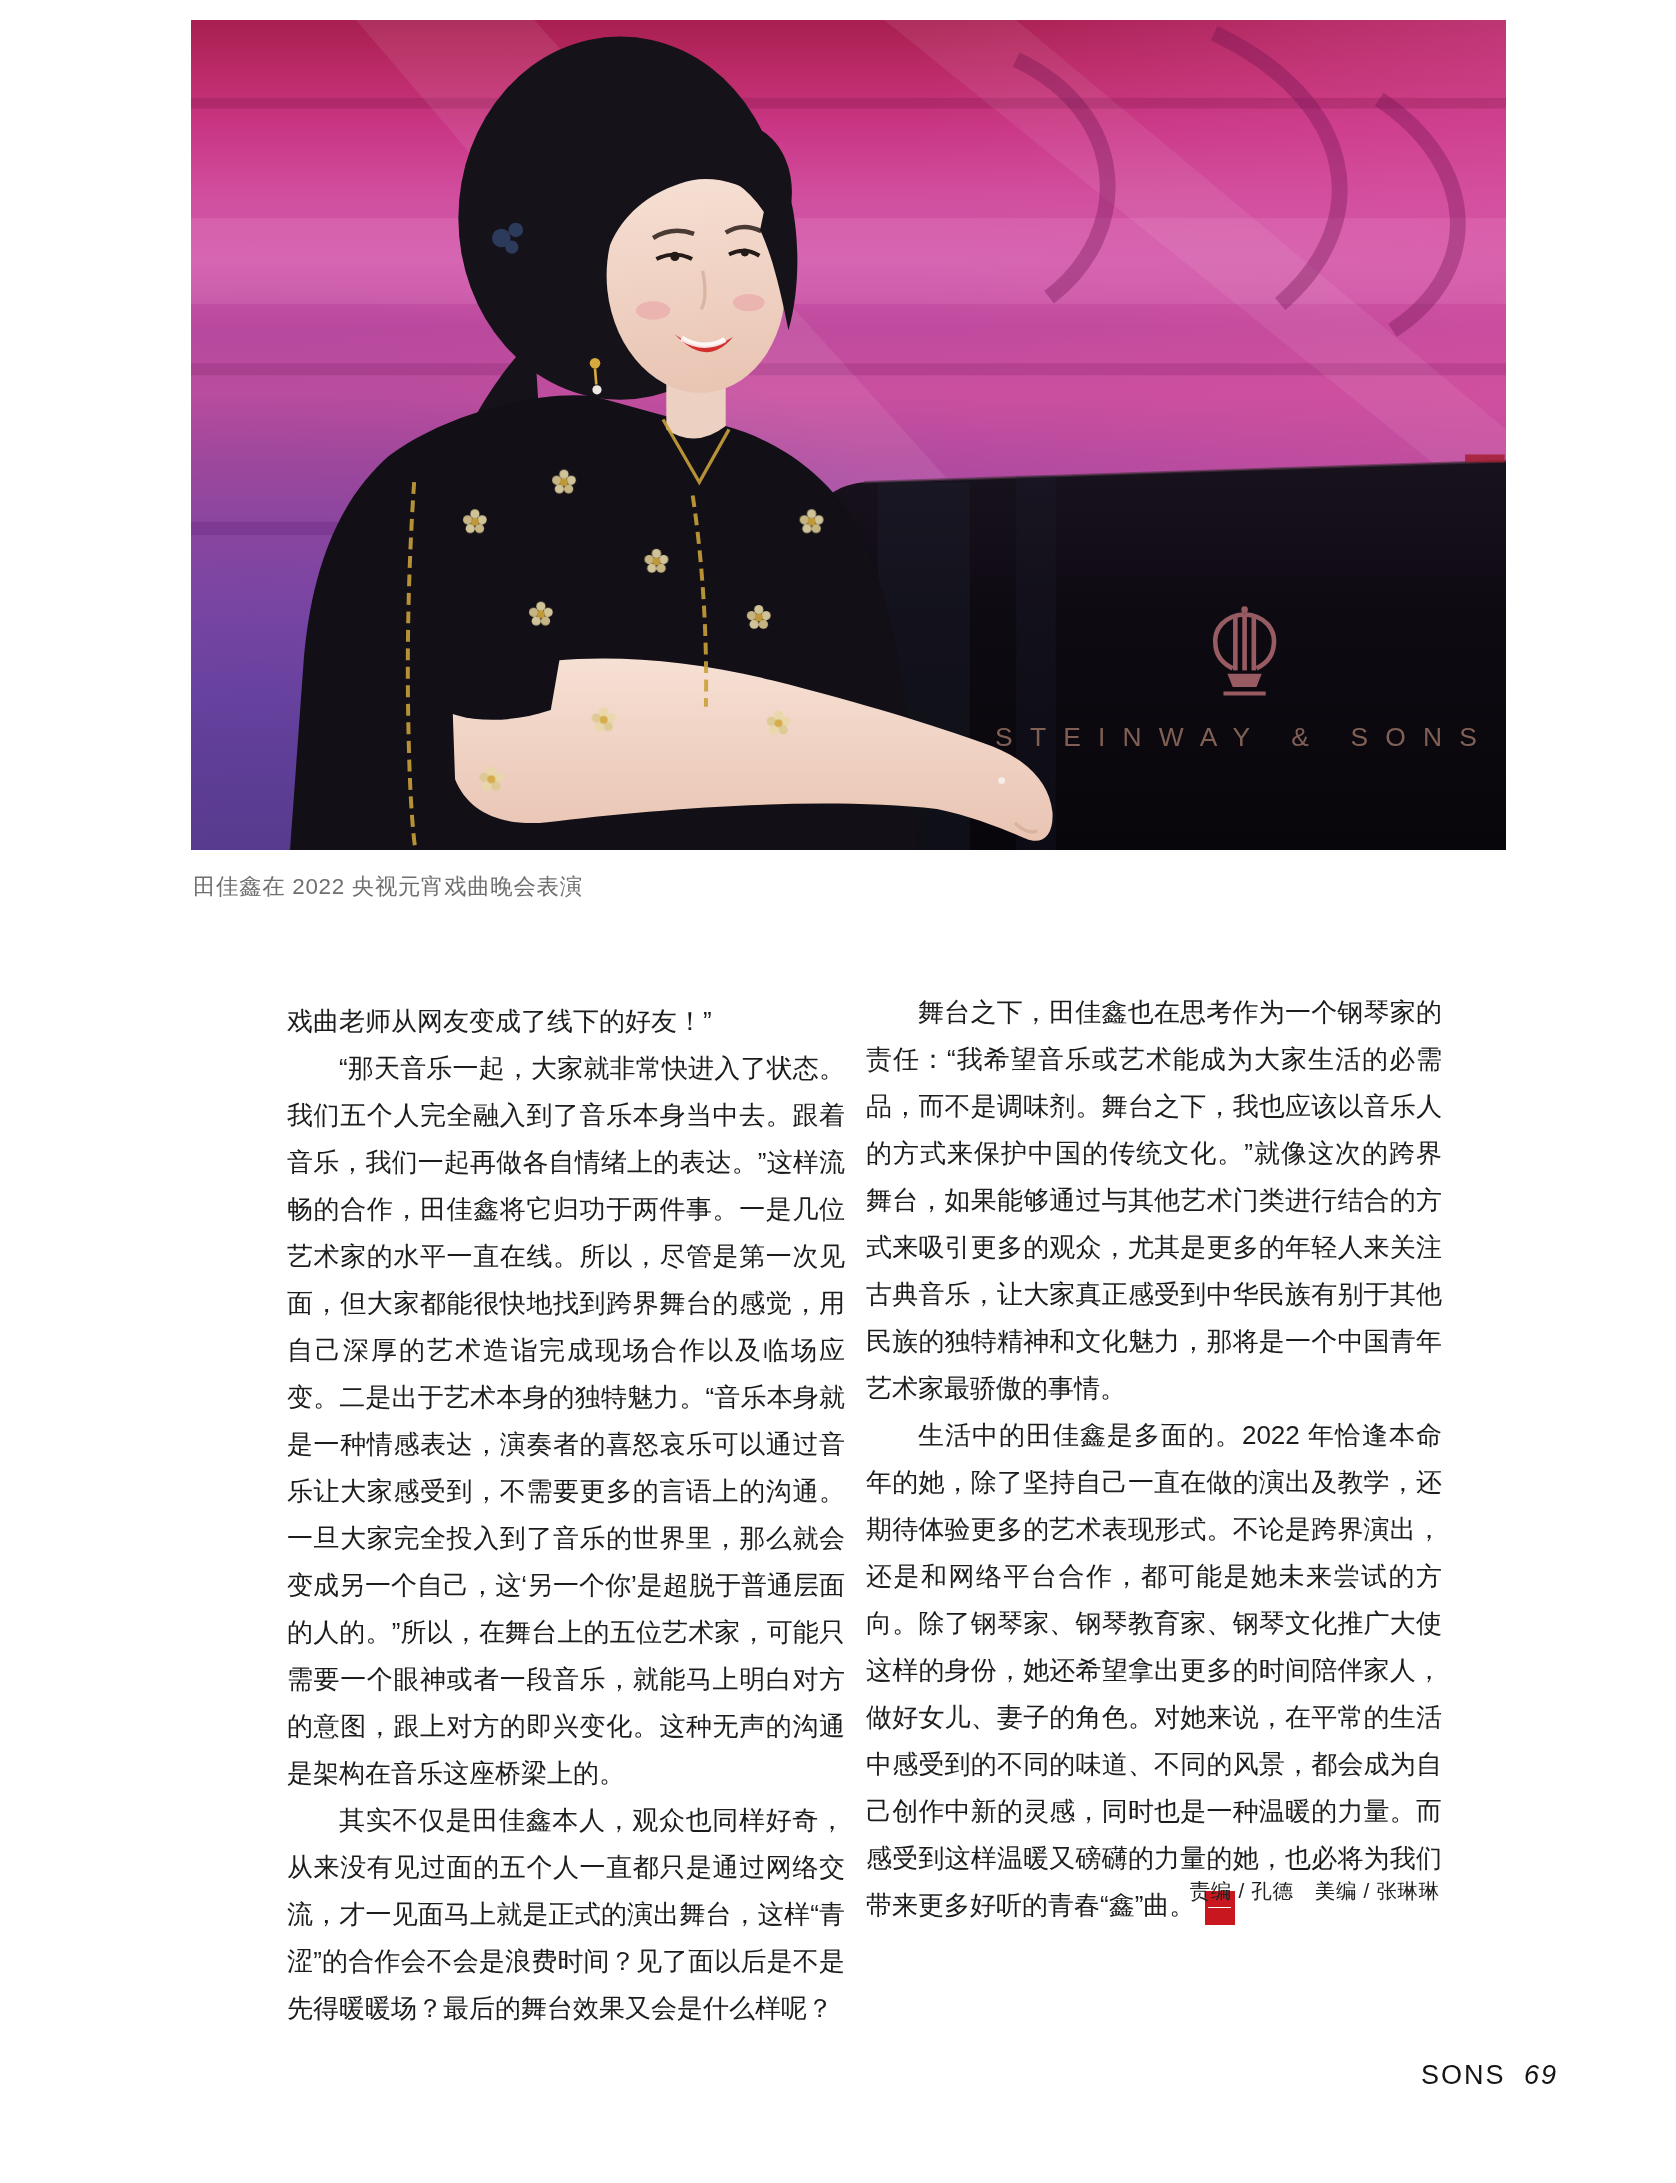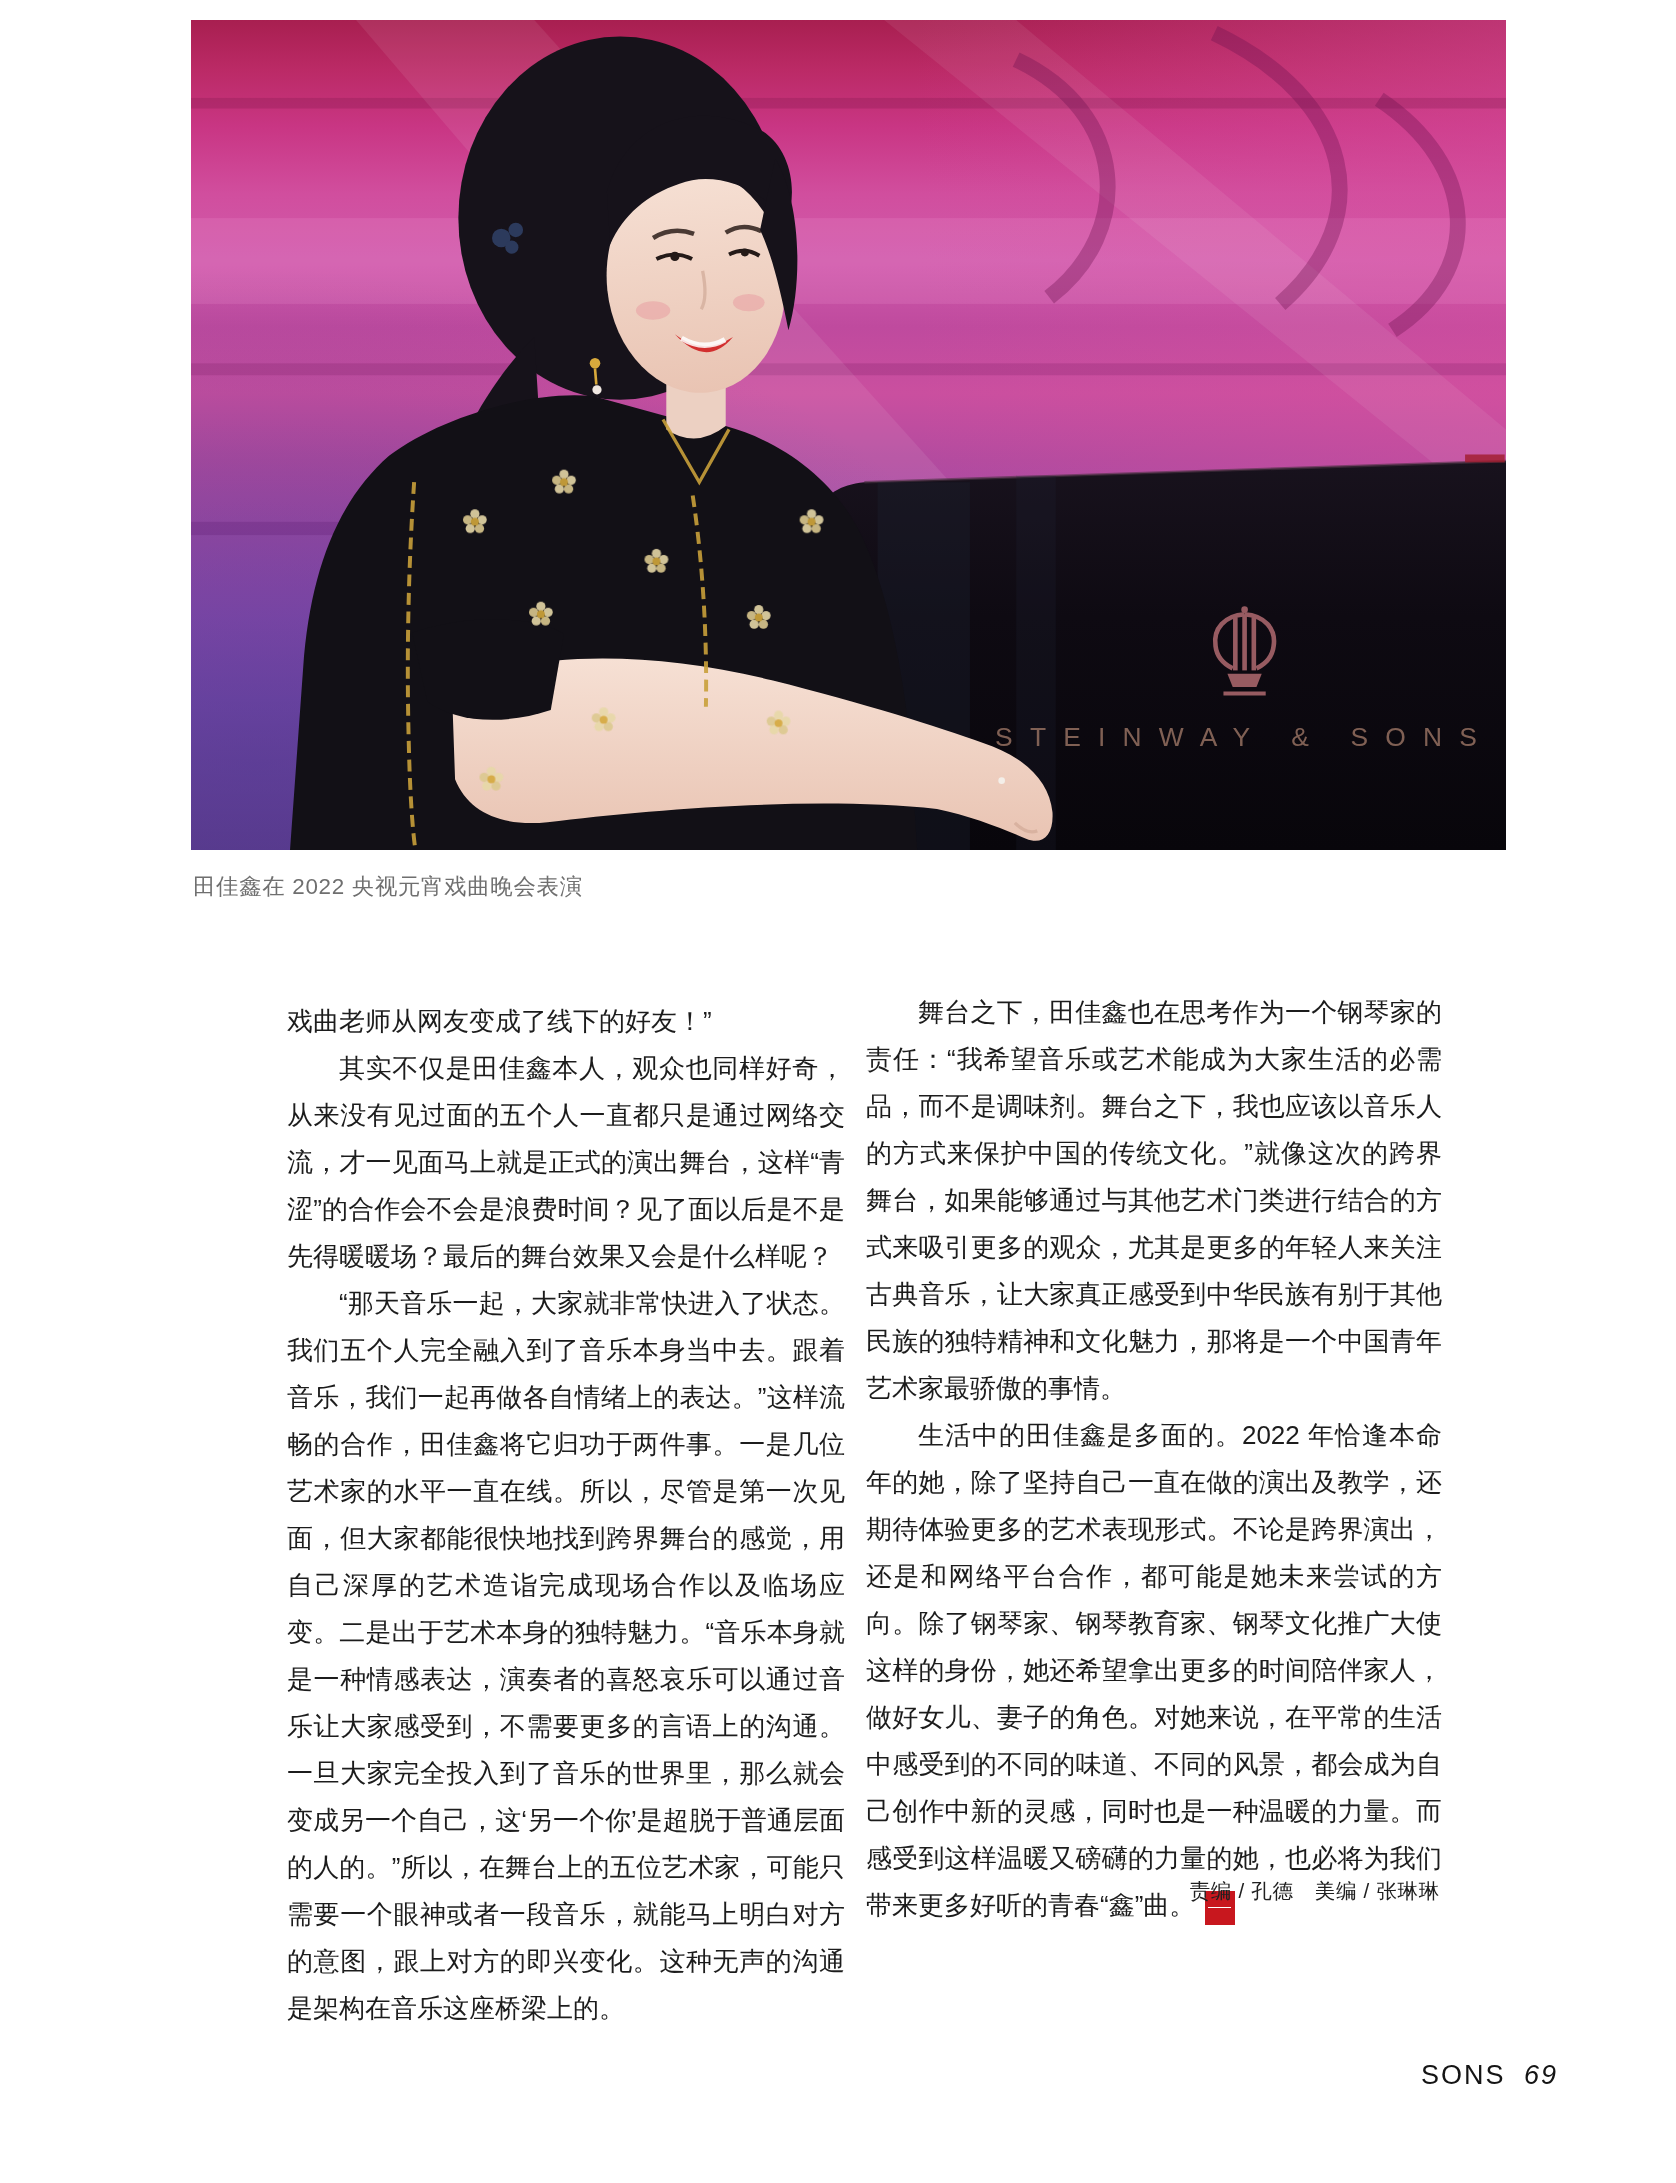--- a/index.html
+++ b/index.html
@@ -189,22 +189,22 @@
           <use href="#flower" x="940" y="760"></use>
         </g>
       </g>
     </svg>
   </div>
 
   <div class="caption">田佳鑫在 2022 央视元宵戏曲晚会表演</div>
 
   <div class="col col-left">
     <p>戏曲老师从网友变成了线下的好友！”</p>
+    <p class="indent">“那天音乐一起，大家就非常快进入了状态。我们五个人完全融入到了音乐本身当中去。跟着音乐，我们一起再做各自情绪上的表达。”这样流畅的合作，田佳鑫将它归功于两件事。一是几位艺术家的水平一直在线。所以，尽管是第一次见面，但大家都能很快地找到跨界舞台的感觉，用自己深厚的艺术造诣完成现场合作以及临场应变。二是出于艺术本身的独特魅力。“音乐本身就是一种情感表达，演奏者的喜怒哀乐可以通过音乐让大家感受到，不需要更多的言语上的沟通。一旦大家完全投入到了音乐的世界里，那么就会变成另一个自己，这‘另一个你’是超脱于普通层面的人的。”所以，在舞台上的五位艺术家，可能只需要一个眼神或者一段音乐，就能马上明白对方的意图，跟上对方的即兴变化。这种无声的沟通是架构在音乐这座桥梁上的。</p>
     <p class="indent">其实不仅是田佳鑫本人，观众也同样好奇，从来没有见过面的五个人一直都只是通过网络交流，才一见面马上就是正式的演出舞台，这样“青涩”的合作会不会是浪费时间？见了面以后是不是先得暖暖场？最后的舞台效果又会是什么样呢？</p>
-    <p class="indent">“那天音乐一起，大家就非常快进入了状态。我们五个人完全融入到了音乐本身当中去。跟着音乐，我们一起再做各自情绪上的表达。”这样流畅的合作，田佳鑫将它归功于两件事。一是几位艺术家的水平一直在线。所以，尽管是第一次见面，但大家都能很快地找到跨界舞台的感觉，用自己深厚的艺术造诣完成现场合作以及临场应变。二是出于艺术本身的独特魅力。“音乐本身就是一种情感表达，演奏者的喜怒哀乐可以通过音乐让大家感受到，不需要更多的言语上的沟通。一旦大家完全投入到了音乐的世界里，那么就会变成另一个自己，这‘另一个你’是超脱于普通层面的人的。”所以，在舞台上的五位艺术家，可能只需要一个眼神或者一段音乐，就能马上明白对方的意图，跟上对方的即兴变化。这种无声的沟通是架构在音乐这座桥梁上的。</p>
   </div>
 
   <div class="col col-right">
     <p class="indent">舞台之下，田佳鑫也在思考作为一个钢琴家的责任：“我希望音乐或艺术能成为大家生活的必需品，而不是调味剂。舞台之下，我也应该以音乐人的方式来保护中国的传统文化。”就像这次的跨界舞台，如果能够通过与其他艺术门类进行结合的方式来吸引更多的观众，尤其是更多的年轻人来关注古典音乐，让大家真正感受到中华民族有别于其他民族的独特精神和文化魅力，那将是一个中国青年艺术家最骄傲的事情。</p>
     <p class="indent"><span>生活中的田佳鑫是多面的。2022 年恰逢本命年的她，除了坚持自己一直在做的演出及教学，还期待体验更多的艺术表现形式。不论是跨界演出，还是和网络平台合作，都可能是她未来尝试的方向。除了钢琴家、钢琴教育家、钢琴文化推广大使这样的身份，她还希望拿出更多的时间陪伴家人，做好女儿、妻子的角色。对她来说，在平常的生活中感受到的不同的味道、不同的风景，都会成为自己创作中新的灵感，同时也是一种温暖的力量。而感受到这样温暖又磅礴的力量的她，也必将为我们带来更多好听的青春“鑫”曲。</span><span class="endmark"><span class="l1">NC</span><span class="l2">PA</span></span></p>
   </div>
 
   <div class="credits">责编 / 孔德　美编 / 张琳琳</div>
 
   <div class="pageno">

